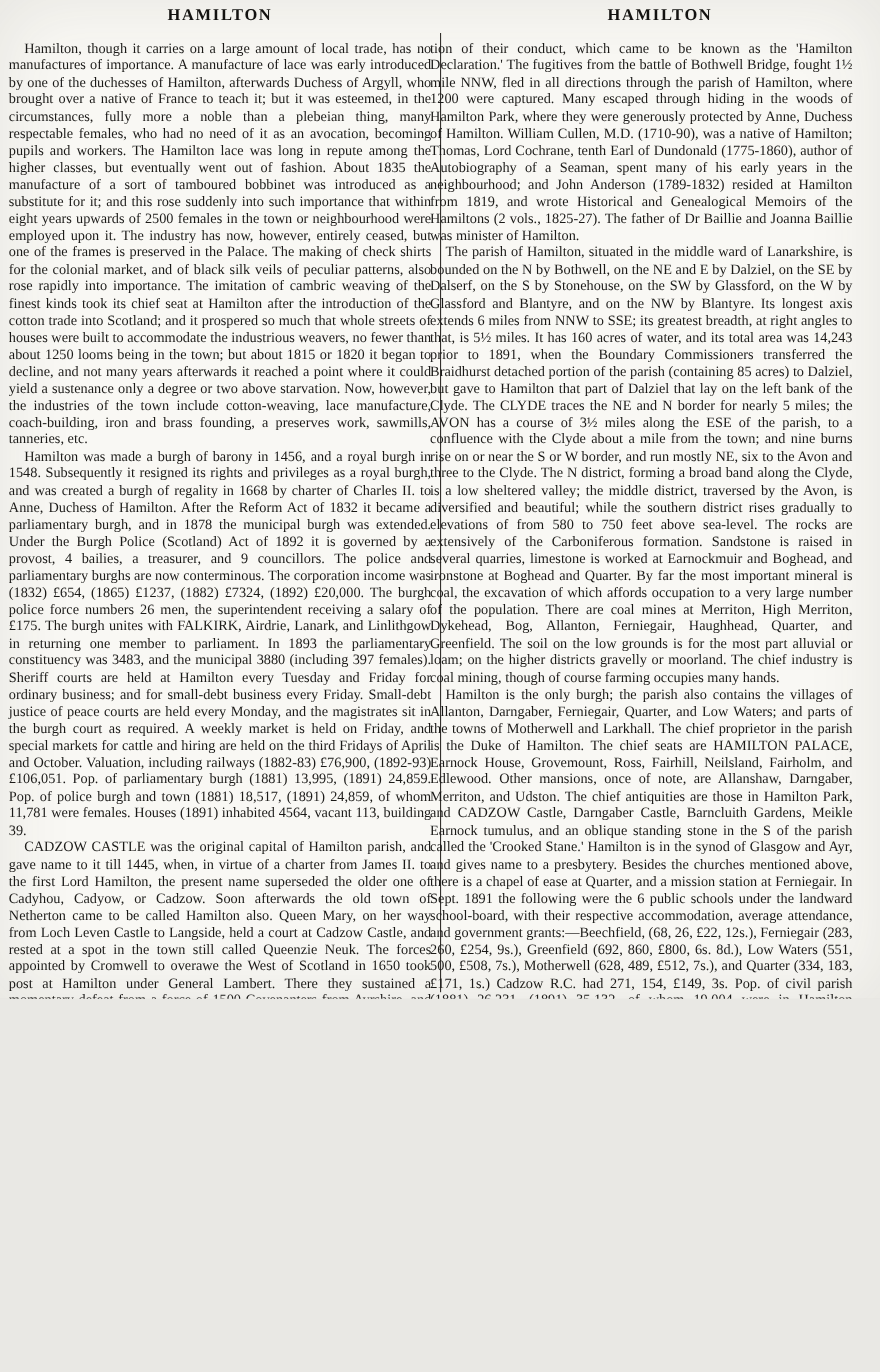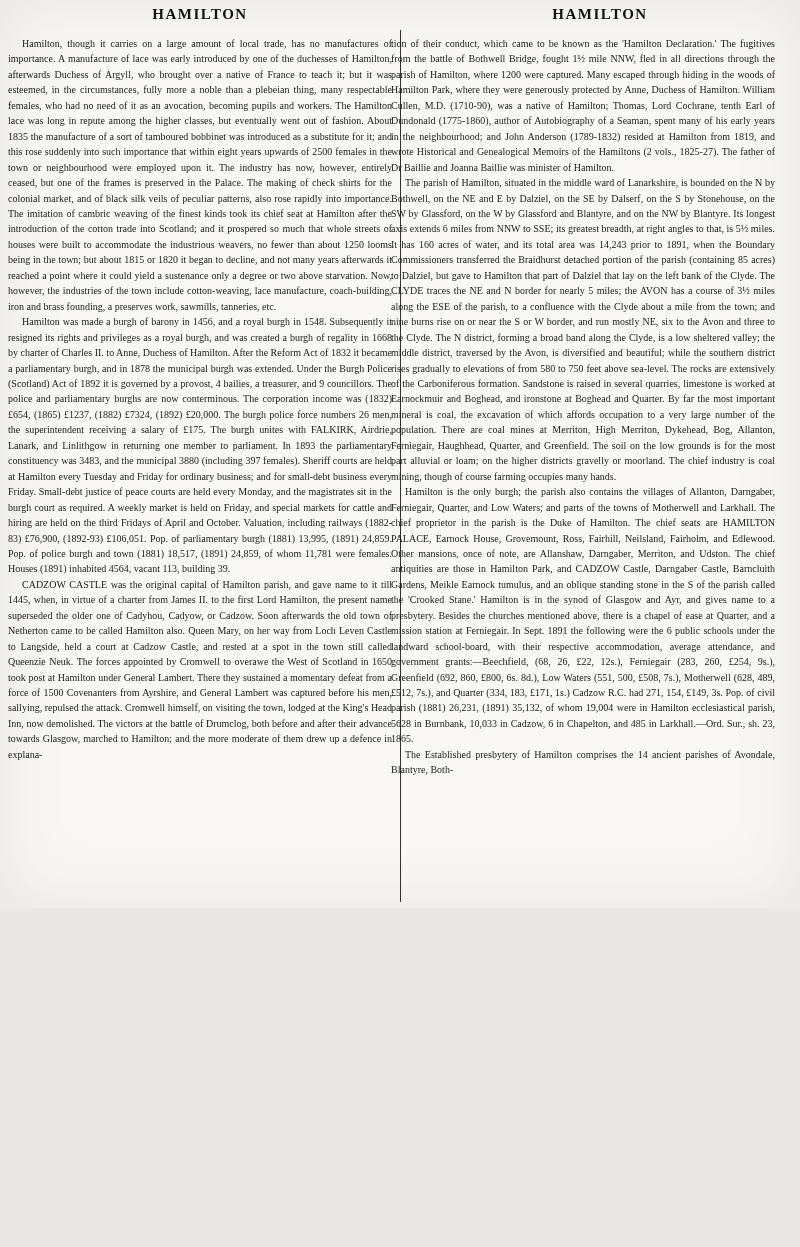--- a/index.html
+++ b/index.html
@@ -16,21 +16,21 @@
     letter-spacing:1.5px; color:#131210;
   }
   .col-header.left { left:8px; }
   .col-header.right { left:408px; }
   .divider {
     position:absolute; left:400px; top:30px; bottom:6px; width:1px;
     background:#33302c;
   }
   .column {
     position:absolute; top:36px; width:384px;
-    font-size:10px; line-height:15.45px;
+    font-size:13px; line-height:15.45px;
     text-align:justify; color:#1b1a18;
   }
   .column.left { left:8px; }
   .column.right { left:391px; }
   .para { margin:0; }
   .para.indent { text-indent:14px; }
   .page-number {
     position:absolute; left:60px; top:1225px;
     font-weight:bold; font-size:11px; color:#0369a1;
   }

